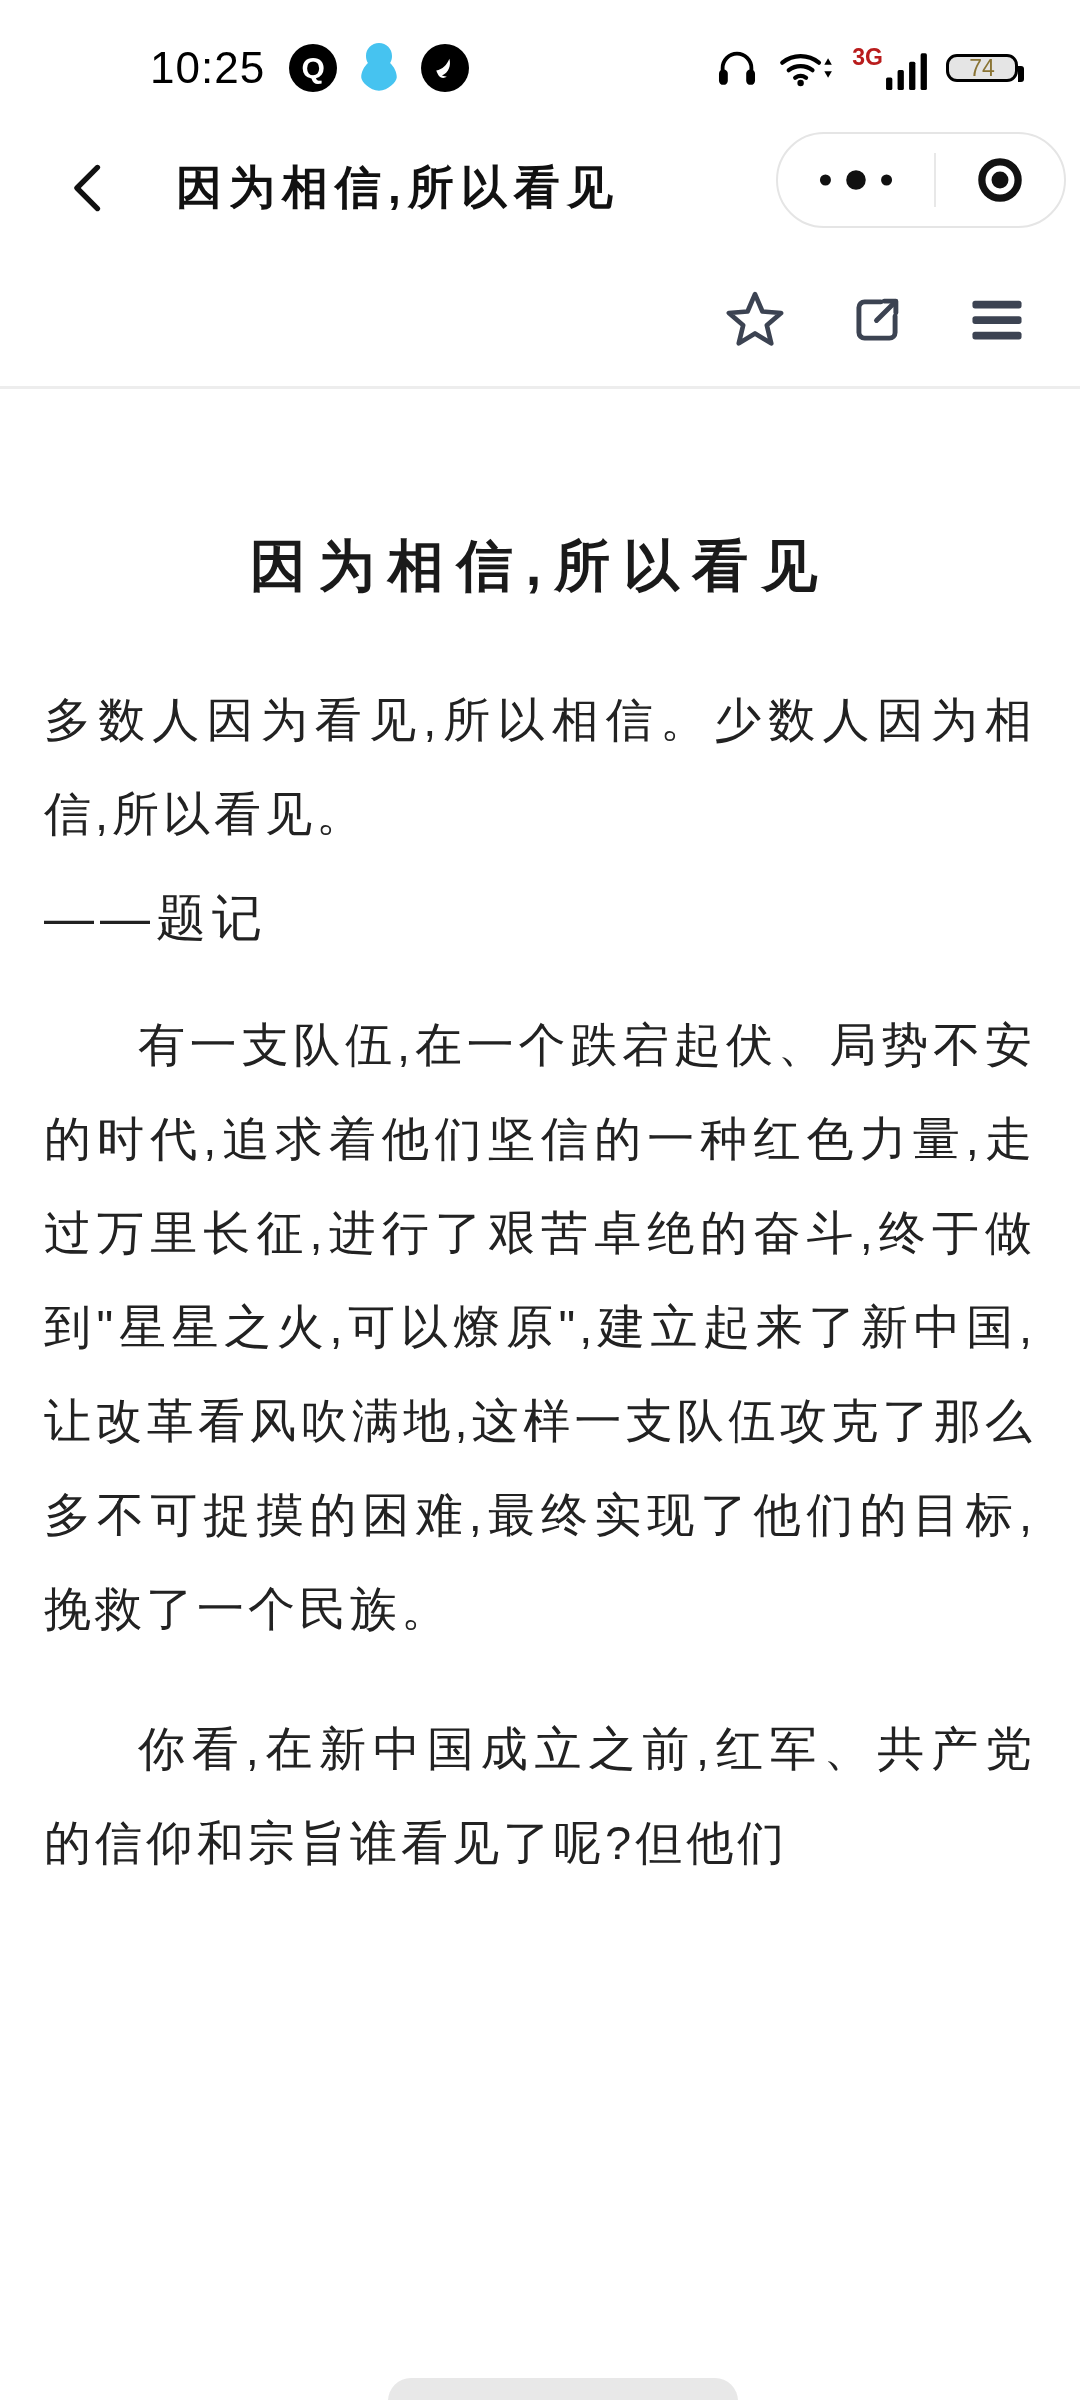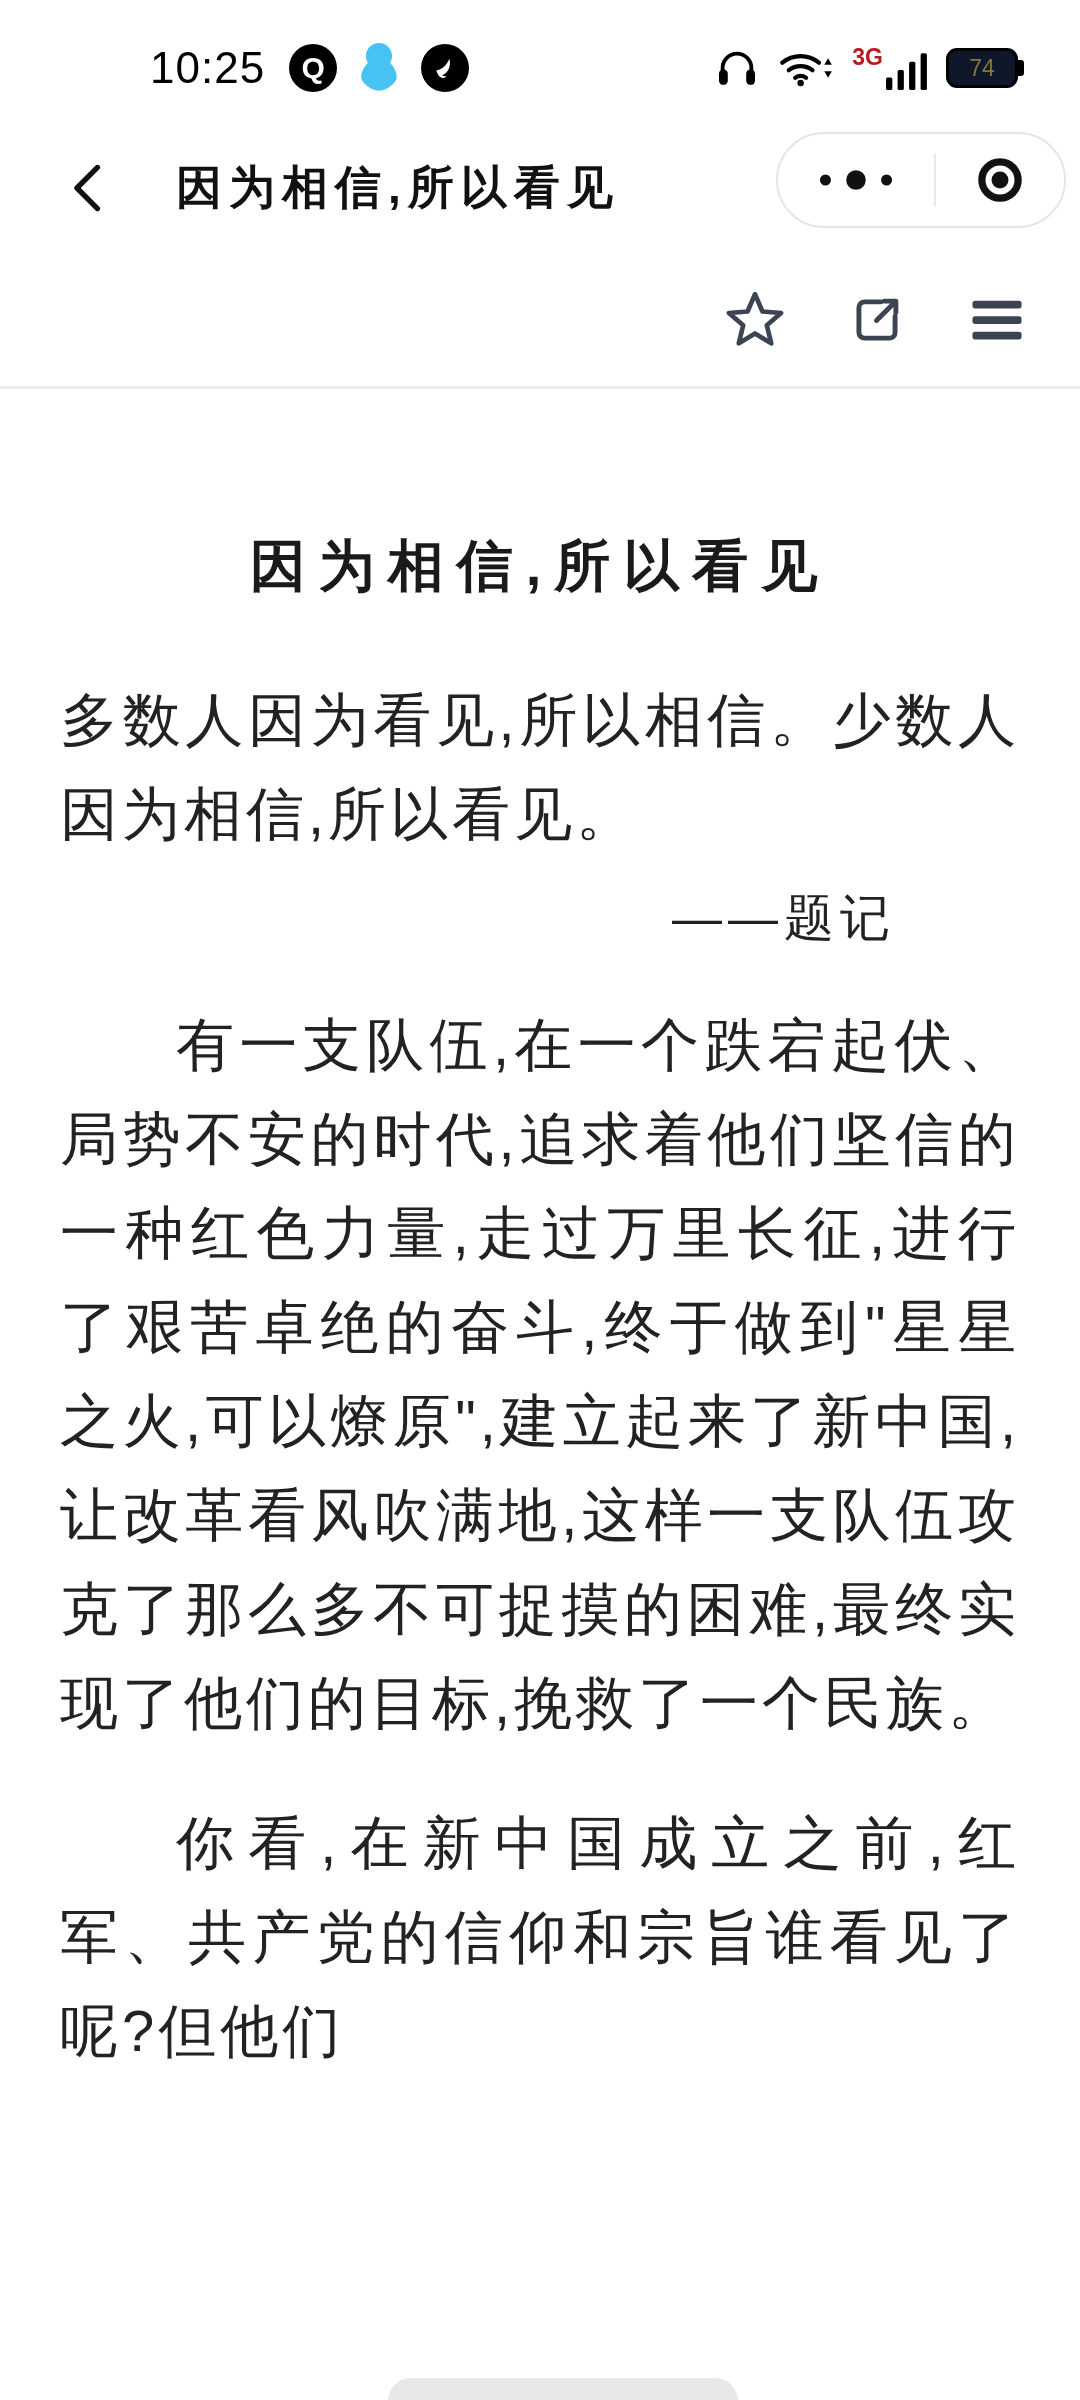--- a/index.html
+++ b/index.html
@@ -9,44 +9,44 @@
   
   .status-bar{display:flex;align-items:center;height:122px;padding:14px 62px 0 150px;gap:24px;box-sizing:border-box;}
   .time{font-size:44px;color:#000;letter-spacing:1px;}
   .notif-icons{display:flex;align-items:center;gap:16px;}
   .disc{width:48px;height:48px;border-radius:50%;background:#000;color:#fff;display:flex;
         align-items:center;justify-content:center;font-weight:bold;font-size:30px;line-height:1;}
   .spacer{flex:1;}
   .right-icons{display:flex;align-items:center;gap:18px;}
   .signal{display:flex;align-items:flex-start;gap:3px;}
   .net-label{font-size:23px;font-weight:bold;color:#b91c1c;line-height:1;}
-  .battery{position:relative;width:72px;height:40px;border:3px solid #000;border-radius:11px;
-           background:#0f172a;display:flex;align-items:center;justify-content:center;box-sizing:border-box;}
+  .battery{position:relative;width:72px;height:28px;border:3px solid #000;border-radius:11px;
+           background:#e5e5e5;display:flex;align-items:center;justify-content:center;box-sizing:border-box;}
   .battery-num{font-size:23px;color:#8a7434;}
   .battery-nub{position:absolute;right:-9px;top:9px;width:6px;height:16px;background:#000;border-radius:0 3px 3px 0;}
 
   
   .nav-row{position:relative;height:132px;display:flex;align-items:center;padding-left:60px;}
   .nav-title{font-size:46px;font-weight:600;letter-spacing:7px;margin:0 0 0 58px;color:#111;}
   .capsule{position:absolute;right:14px;top:10px;width:290px;height:96px;border:2px solid #e5e5e5;
            border-radius:48px;background:#fff;display:flex;align-items:center;justify-content:space-evenly;box-sizing:border-box;}
   .capsule button{background:none;border:none;padding:0;margin:0;display:flex;align-items:center;cursor:pointer;}
   .capsule-divider{width:2px;height:54px;background:#e8e8e8;}
 
   
   .action-row{display:flex;justify-content:flex-end;align-items:center;gap:58px;height:132px;padding-right:52px;}
   .action-row button{background:none;border:none;padding:0;margin:0;cursor:pointer;display:flex;}
 
   .page-divider{height:3px;background:#ededed;width:100%;}
 
   
   .article{position:relative;z-index:1;padding:140px 44px 0;color:#222;}
   .essay-title{text-align:center;font-size:56px;font-weight:700;letter-spacing:13px;margin:0 0 68px;color:#1a1a1a;}
-  .lead,.body-p{font-size:58px;line-height:94px;letter-spacing:4px;text-align:justify;margin:16px;}
-  .byline{font-size:50px;text-align:right;margin:24px 140px 16px 0;letter-spacing:6px;}
+  .lead,.body-p{font-size:47px;line-height:94px;letter-spacing:4px;text-align:justify;margin:0;}
+  .byline{font-size:50px;text-align:left;margin:24px 140px 16px 0;letter-spacing:6px;}
   .body-p{text-indent:2em;margin-top:46px;}
   .text-highlight{position:absolute;left:388px;top:2378px;width:350px;height:46px;border-radius:23px;
                   background:#e8e8e8;z-index:0;}
 </style>
 </head>
 <body>
 
 <div class="page">
 
   <header class="status-bar">

